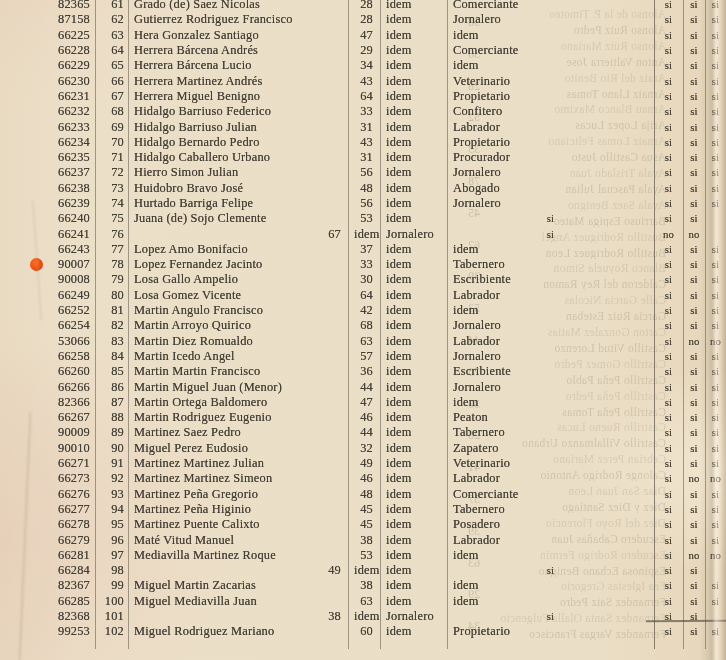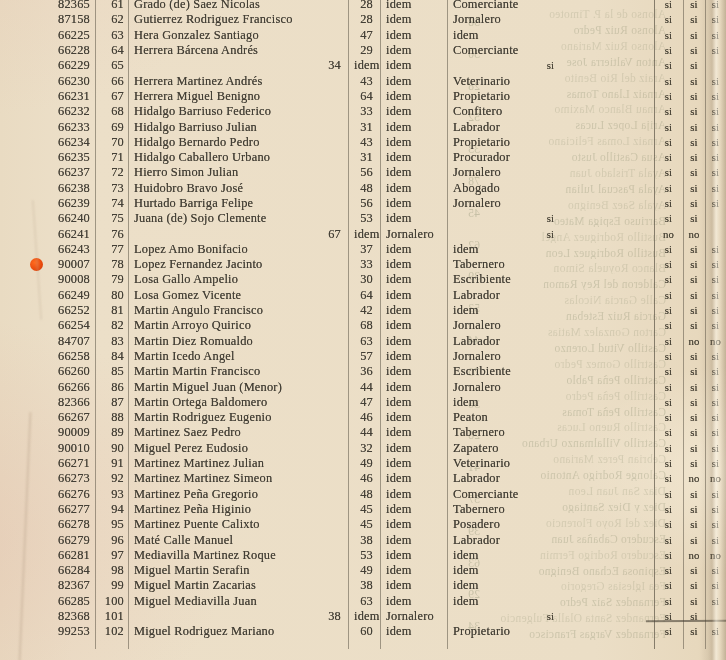--- a/index.html
+++ b/index.html
@@ -181,20 +181,21 @@
         <span class="c c-age">29</span>
         <span class="c c-idem">idem</span>
         <span class="c c-prof">Comerciante</span>
         <span class="c c-v">si</span>
         <span class="c c-v">si</span>
         <span class="c c-v">si</span>
       </div>
       <div class="row">
         <span class="c c-id">66229</span>
         <span class="c c-num">65</span>
+        <span class="c c-name">Herrera Bárcena Lucio</span>
         <span class="c c-age">34</span>
         <span class="c c-idem">idem</span>
         <span class="c c-prof">idem</span>
         <span class="c c-v">si</span>
         <span class="c c-v">si</span>
         <span class="c c-v">si</span>
       </div>
       <div class="row">
         <span class="c c-id">66230</span>
         <span class="c c-num">66</span>
@@ -374,21 +375,21 @@
         <span class="c c-num">82</span>
         <span class="c c-name">Martin Arroyo Quirico</span>
         <span class="c c-age">68</span>
         <span class="c c-idem">idem</span>
         <span class="c c-prof">Jornalero</span>
         <span class="c c-v">si</span>
         <span class="c c-v">si</span>
         <span class="c c-v">si</span>
       </div>
       <div class="row">
-        <span class="c c-id">84707</span>
+        <span class="c c-id">53066</span>
         <span class="c c-num">83</span>
         <span class="c c-name">Martin Diez Romualdo</span>
         <span class="c c-age">63</span>
         <span class="c c-idem">idem</span>
         <span class="c c-prof">Labrador</span>
         <span class="c c-v">si</span>
         <span class="c c-v">no</span>
         <span class="c c-v">no</span>
       </div>
       <div class="row">
@@ -519,21 +520,21 @@
         <span class="c c-age">45</span>
         <span class="c c-idem">idem</span>
         <span class="c c-prof">Posadero</span>
         <span class="c c-v">si</span>
         <span class="c c-v">si</span>
         <span class="c c-v">si</span>
       </div>
       <div class="row">
         <span class="c c-id">66279</span>
         <span class="c c-num">96</span>
-        <span class="c c-name">Maté Calle Manuel</span>
+        <span class="c c-name">Maté Vitud Manuel</span>
         <span class="c c-age">38</span>
         <span class="c c-idem">idem</span>
         <span class="c c-prof">Labrador</span>
         <span class="c c-v">si</span>
         <span class="c c-v">si</span>
         <span class="c c-v">si</span>
       </div>
       <div class="row">
         <span class="c c-id">66281</span>
         <span class="c c-num">97</span>
@@ -541,21 +542,20 @@
         <span class="c c-age">53</span>
         <span class="c c-idem">idem</span>
         <span class="c c-prof">idem</span>
         <span class="c c-v">si</span>
         <span class="c c-v">no</span>
         <span class="c c-v">no</span>
       </div>
       <div class="row">
         <span class="c c-id">66284</span>
         <span class="c c-num">98</span>
-        <span class="c c-name">Miguel Martin Serafin</span>
         <span class="c c-age">49</span>
         <span class="c c-idem">idem</span>
         <span class="c c-prof">idem</span>
         <span class="c c-v">si</span>
         <span class="c c-v">si</span>
         <span class="c c-v">si</span>
       </div>
       <div class="row">
         <span class="c c-id">82367</span>
         <span class="c c-num">99</span>

